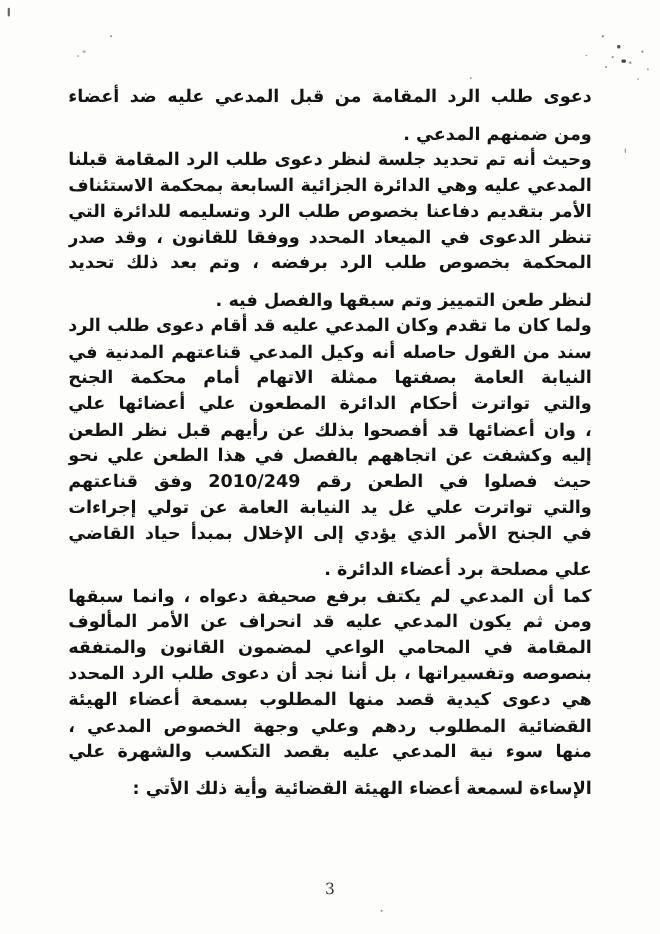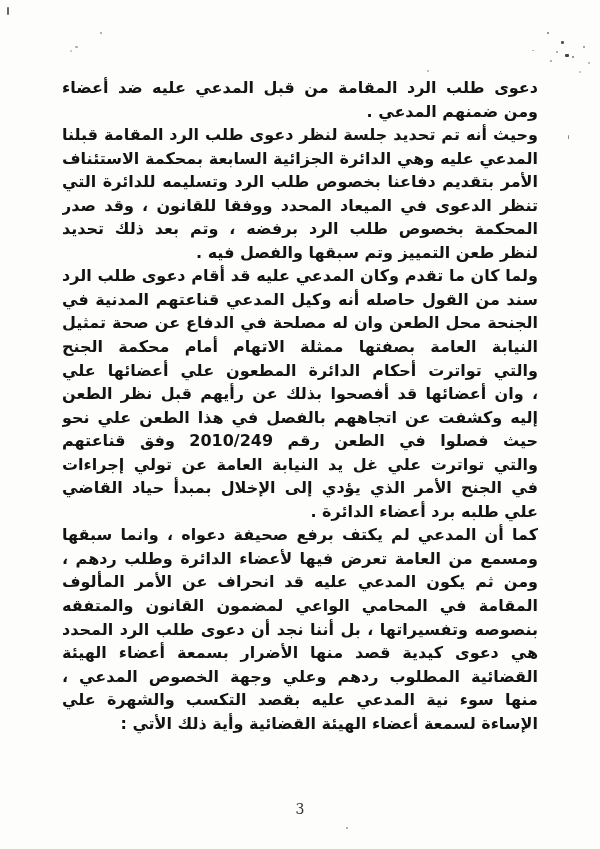--- a/index.html
+++ b/index.html
@@ -28,20 +28,21 @@
   .line {
     height: 23.55px;
     line-height: 23.55px;
     text-align: justify;
     text-align-last: justify;
     text-justify: inter-word;
     overflow: hidden;
   }
   .line.end {
     text-align-last: right;
+    margin-top: 10px;
   }
   .page-number {
     position: absolute;
     top: 801px;
     left: 0;
     width: 600px;
     text-align: center;
     font-size: 14px;
     color: #333333;
     font-family: "DejaVu Serif", "Liberation Serif", serif;
@@ -59,35 +60,33 @@
       <div class="line">دعوى طلب الرد المقامة من قبل المدعي عليه ضد أعضاء الدائرة</div>
       <div class="line end">ومن ضمنهم المدعي .</div>
       <div class="line">وحيث أنه تم تحديد جلسة لنظر دعوى طلب الرد المقامة قبلنا من</div>
       <div class="line">المدعي عليه وهي الدائرة الجزائية السابعة بمحكمة الاستئناف ،</div>
       <div class="line">الأمر بتقديم دفاعنا بخصوص طلب الرد وتسليمه للدائرة التي</div>
       <div class="line">تنظر الدعوى في الميعاد المحدد ووفقا للقانون ، وقد صدر حكم</div>
       <div class="line">المحكمة بخصوص طلب الرد برفضه ، وتم بعد ذلك تحديد جلسة</div>
       <div class="line end">لنظر طعن التمييز وتم سبقها والفصل فيه .</div>
       <div class="line">ولما كان ما تقدم وكان المدعي عليه قد أقام دعوى طلب الرد علي</div>
       <div class="line">سند من القول حاصله أنه وكيل المدعي قناعتهم المدنية في</div>
-      <div class="line">الجنحة محل الطعن وان له مصلحة في الدفاع عن صحة تمثيل</div>
       <div class="line">النيابة العامة بصفتها ممثلة الاتهام أمام محكمة الجنح بدرجتيها</div>
       <div class="line">والتي تواترت أحكام الدائرة المطعون علي أعضائها علي اهدارها</div>
       <div class="line">، وان أعضائها قد أفصحوا بذلك عن رأيهم قبل نظر الطعن المشار</div>
       <div class="line">إليه وكشفت عن اتجاههم بالفصل في هذا الطعن علي نحو معين</div>
       <div class="line">حيث فصلوا في الطعن رقم 2010/249 وفق قناعتهم المسبقة</div>
       <div class="line">والتي تواترت علي غل يد النيابة العامة عن تولي إجراءات الاتهام</div>
       <div class="line">في الجنح الأمر الذي يؤدي إلى الإخلال بمبدأ حياد القاضي وصمم</div>
-      <div class="line end">علي طلبه برد أعضاء الدائرة .</div>
+      <div class="line end">علي مصلحة برد أعضاء الدائرة .</div>
       <div class="line">كما أن المدعي لم يكتف برفع صحيفة دعواه ، وانما سبقها وتبعها</div>
-      <div class="line">ومسمع من العامة تعرض فيها لأعضاء الدائرة وطلب ردهم ،</div>
       <div class="line">ومن ثم يكون المدعي عليه قد انحراف عن الأمر المألوف</div>
       <div class="line">المقامة في المحامي الواعي لمضمون القانون والمتفقه</div>
       <div class="line">بنصوصه وتفسيراتها ، بل أننا نجد أن دعوى طلب الرد المحدد</div>
-      <div class="line">هي دعوى كيدية قصد منها الأضرار بسمعة أعضاء الهيئة</div>
+      <div class="line">هي دعوى كيدية قصد منها المطلوب بسمعة أعضاء الهيئة</div>
       <div class="line">القضائية المطلوب ردهم وعلي وجهة الخصوص المدعي ، وثابت</div>
       <div class="line">منها سوء نية المدعي عليه بقصد التكسب والشهرة علي حساب</div>
       <div class="line end">الإساءة لسمعة أعضاء الهيئة القضائية وأية ذلك الأتي :</div>
     </div>
   <div class="page-number">3</div>
 <div class="speck" style="left: 7px; top: 7px; width: 2px; height: 8px; background: rgb(102, 102, 102);"></div>
     <div class="speck" style="left: 100px; top: 32px; width: 2px; height: 2px; background: rgb(153, 153, 153);"></div>
     <div class="speck" style="left: 75px; top: 46px; width: 3px; height: 2px; background: rgb(170, 170, 170);"></div>
     <div class="speck" style="left: 70px; top: 50px; width: 2px; height: 2px; background: rgb(187, 187, 187);"></div>
     <div class="speck" style="left: 427px; top: 70px; width: 2px; height: 2px; background: rgb(170, 170, 170);"></div>

